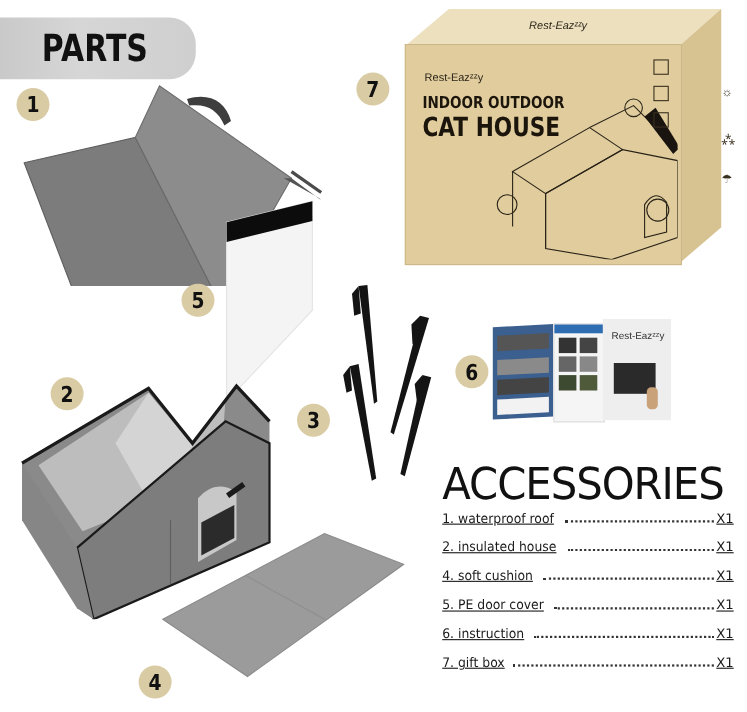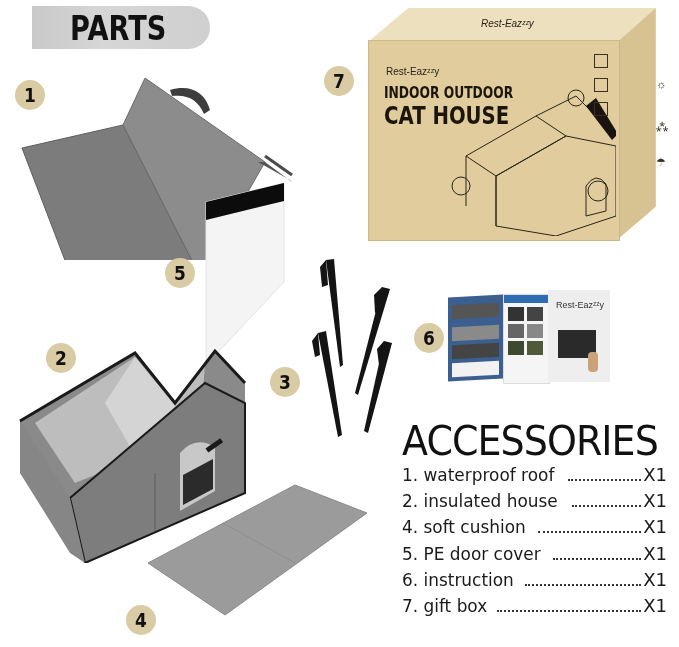--- a/index.html
+++ b/index.html
@@ -1,24 +1,24 @@
 <!DOCTYPE html>
 <html><head>
 <meta charset="utf-8">
 <style>
   html, body { margin: 0; padding: 0; background: #ffffff; }
   body { width: 679px; height: 647px; position: relative; overflow: hidden; font-family: "Liberation Sans", sans-serif; }
   .abs { position: absolute; }
 
   
   .parts-pill {
-    left: 0; top: 6px; width: 178px; height: 43px;
+    left: 0; top: 16px; width: 178px; height: 56px;
     background: linear-gradient(90deg, #c9c9c9 0%, #d6d6d6 40%, #cfcfcf 100%);
     border-radius: 0 24px 24px 0;
-    display: flex; align-items: center; justify-content: center; margin-left: 32px;
+    display: flex; align-items: center; justify-content: center;
   }
   .parts-pill span {
     font-family: "DejaVu Sans", sans-serif; font-weight: bold;
     font-size: 34px; letter-spacing: 0px; color: #111;
     transform: scaleX(0.8); display: inline-block; margin-left: -6px;
   }
 
   
   .badge {
     width: 30px; height: 30px; border-radius: 50%;
@@ -35,21 +35,21 @@
   .box-side { position: absolute; left: 252px; top: 2px; width: 60px; height: 231px; background: #d7c292; clip-path: polygon(0 14.5%, 63% 0, 63% 86%, 0 100%); }
   .box-brand-top { position: absolute; left: 115px; top: 12px; font-size: 10px; font-style: italic; color: #2b2418; }
   .box-brand { position: absolute; left: 20px; top: 60px; font-size: 10px; color: #2b2418; }
   .box-title1 { position: absolute; left: 18px; top: 78px; font-family: "DejaVu Sans", sans-serif; font-weight: bold; font-size: 15px; color: #1b150c; transform: scaleX(0.82); transform-origin: left; white-space: nowrap; }
   .box-title2 { position: absolute; left: 18px; top: 96px; font-family: "DejaVu Sans", sans-serif; font-weight: bold; font-size: 24px; color: #1b150c; transform: scaleX(0.82); transform-origin: left; white-space: nowrap; }
   .box-icon { position: absolute; width: 12px; height: 12px; border: 1px solid #3a3020; }
 
   
   .acc-title { left: 402px; top: 418px; font-family: "DejaVu Sans", sans-serif; font-size: 40px; color: #111; letter-spacing: -1px; transform: scaleX(0.95); transform-origin: left; white-space: nowrap; }
   .acc-list { left: 402px; top: 464px; width: 265px; }
-  .acc-row { display: flex; align-items: baseline; height: 26.2px; font-family: "DejaVu Sans", sans-serif; font-size: 18px; color: #1a1a1a; white-space: nowrap; }
+  .acc-row { display: flex; align-items: baseline; height: 26.2px; font-family: "DejaVu Sans", sans-serif; font-size: 12px; color: #1a1a1a; white-space: nowrap; text-decoration: underline; }
   .acc-row .lbl { transform: scaleX(0.94); transform-origin: left; display: inline-block; }
   .acc-row .dots { flex: 1; border-bottom: 2px dotted #333; margin: 0 2px 5px 4px; min-width: 10px; }
   .acc-row .qty { margin-left: 0; }
 </style>
 </head>
 <body>
 
 <div class="abs parts-pill">
   <span>PARTS</span>
 </div>

